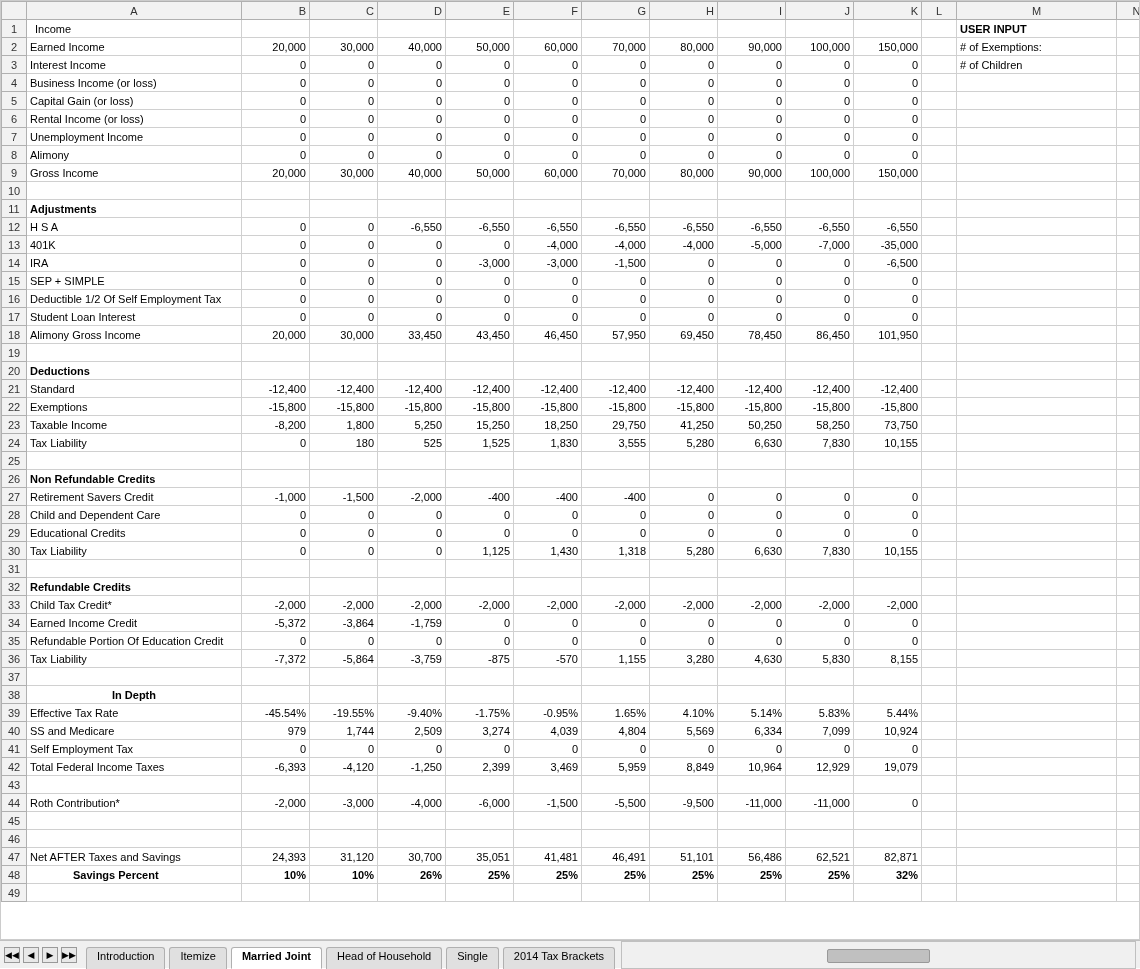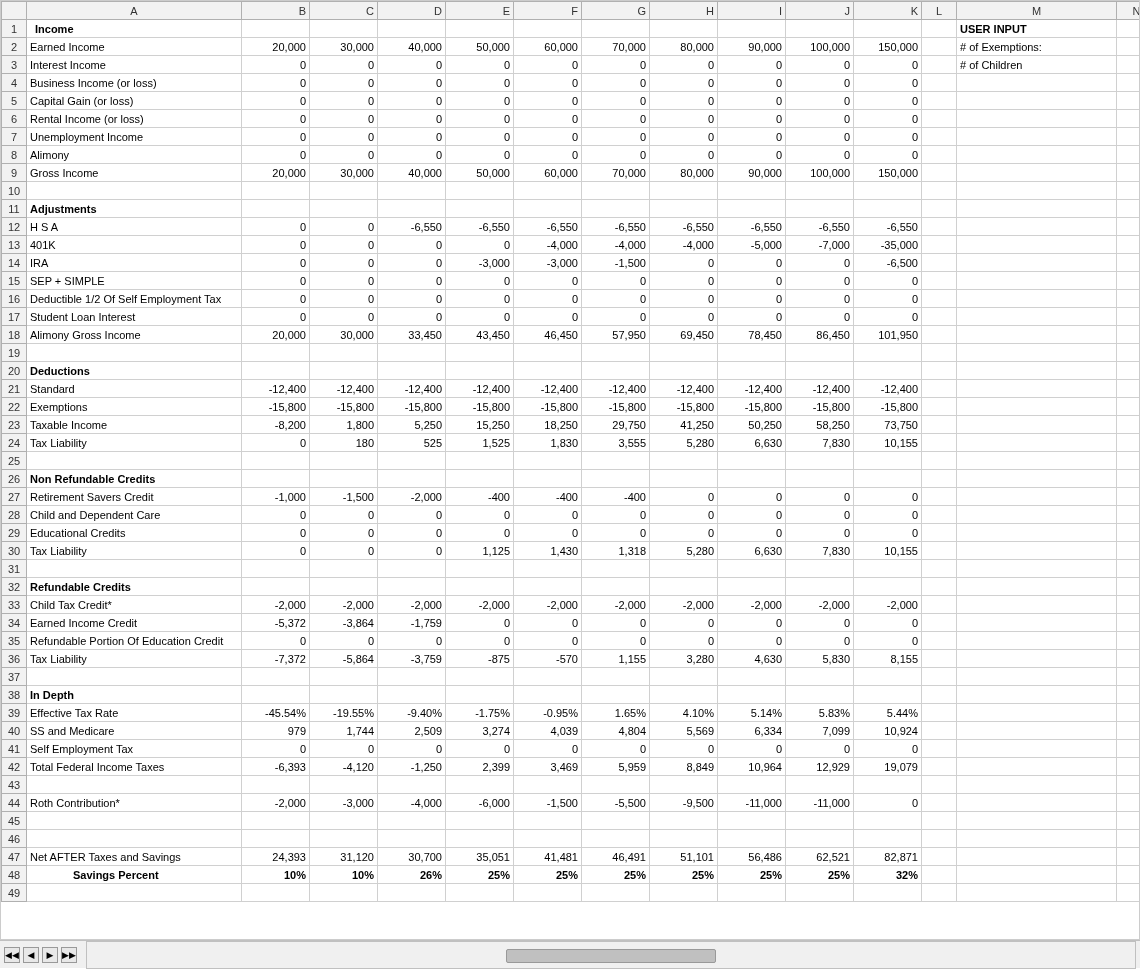--- a/index.html
+++ b/index.html
@@ -131,21 +131,21 @@
         <th class="col-row-header col-j">J</th>
         <th class="col-row-header col-k">K</th>
         <th class="col-row-header col-l">L</th>
         <th class="col-row-header col-m">M</th>
         <th class="col-row-header col-n">N</th>
       </tr>
     </thead>
     <tbody id="table-body">
     <tr>
           <td class="row-num">1</td>
-          <td class="col-a text-cell" style="font-weight: bold; padding-left: 8px;">Income</td>
+          <td class="col-a text-cell" style="font-weight: normal; padding-left: 8px;">Income</td>
           <td class="col-b num-cell"></td>
           <td class="col-c num-cell"></td>
           <td class="col-d num-cell"></td>
           <td class="col-e num-cell"></td>
           <td class="col-f num-cell"></td>
           <td class="col-g num-cell"></td>
           <td class="col-h num-cell"></td>
           <td class="col-i num-cell"></td>
           <td class="col-j num-cell"></td>
           <td class="col-k num-cell"></td>
@@ -760,21 +760,21 @@
           <td class="col-h num-cell"></td>
           <td class="col-i num-cell"></td>
           <td class="col-j num-cell"></td>
           <td class="col-k num-cell"></td>
           <td class="col-l"></td>
           <td class="col-m text-cell"></td>
           <td class="col-n num-cell"></td>
         </tr>
         <tr>
           <td class="row-num">38</td>
-          <td class="col-a text-cell" style="font-weight: bold;">In Depth</td>
+          <td class="col-a text-cell" style="font-weight: bold; text-align: center;">In Depth</td>
           <td class="col-b num-cell"></td>
           <td class="col-c num-cell"></td>
           <td class="col-d num-cell"></td>
           <td class="col-e num-cell"></td>
           <td class="col-f num-cell"></td>
           <td class="col-g num-cell"></td>
           <td class="col-h num-cell"></td>
           <td class="col-i num-cell"></td>
           <td class="col-j num-cell"></td>
           <td class="col-k num-cell"></td>
@@ -973,16 +973,24 @@
   </table>
 </div>
 
 <div class="bottom-bar">
   <div style="display:flex; align-items:center; padding: 0 4px; gap:2px;">
     <div class="nav-arrow">◀◀</div>
     <div class="nav-arrow">◀</div>
     <div class="nav-arrow">▶</div>
     <div class="nav-arrow">▶▶</div>
   </div>
+  <div id="tab-container" style="display:flex; align-items:flex-end; height:28px; gap:2px; padding-left:4px;">
+  <div class="tab">Introduction</div>
+      <div class="tab">Itemize</div>
+      <div class="tab active">Married Joint</div>
+      <div class="tab">Head of Household</div>
+      <div class="tab">Single</div>
+      <div class="tab">2014 Tax Brackets</div>
+    </div>
   <div class="scrollbar-area">
     <div class="scrollbar-thumb"></div>
   </div>
 </div>
 
 </body></html>

